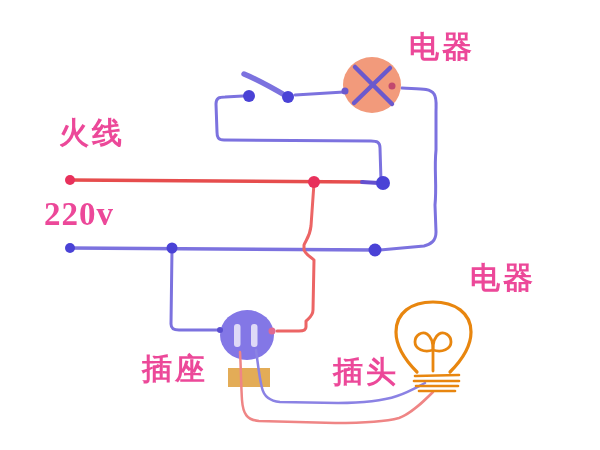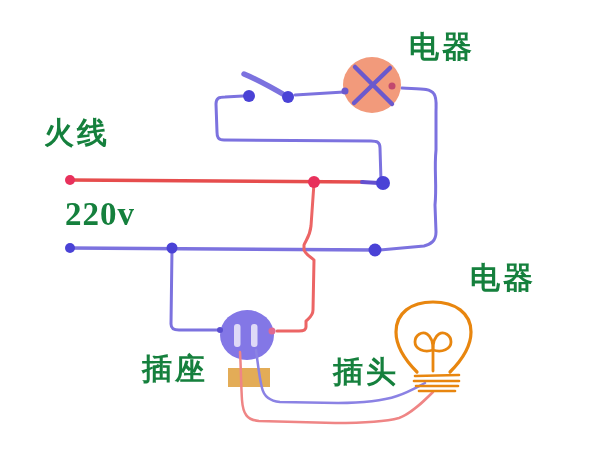--- a/index.html
+++ b/index.html
@@ -8,29 +8,29 @@
     background:#ffffff;
     font-family:"Liberation Serif","DejaVu Serif",serif;
     overflow:hidden;
   }
   .stage{
     position:relative;width:600px;height:450px;background:#ffffff;
   }
   .stage svg{position:absolute;left:0;top:0;}
   .lbl{
     position:absolute;
-    color:#15803d;
+    color:#ec4899;
     font-weight:bold;
     font-size:30px;
     letter-spacing:3px;
     line-height:1.1;
     white-space:nowrap;
     font-family:"Liberation Serif","DejaVu Serif",serif;
   }
-  .lbl-voltage{font-size:33px;letter-spacing:1px;margin-left:21px;}
+  .lbl-voltage{font-size:33px;letter-spacing:1px;}
 </style>
 </head>
 <body>
 
 <div class="stage">
 
   <svg width="600" height="450" viewBox="0 0 600 450">
 
     <g fill="none" stroke-linecap="round" stroke-linejoin="round" stroke-width="3" stroke="#7c72df">
 
@@ -101,20 +101,20 @@
       <circle cx="314" cy="182" r="6" fill="#e8315c"></circle>
       <circle cx="383" cy="183" r="7" fill="#4a42d6"></circle>
       <circle cx="70" cy="248" r="5" fill="#4a42d6"></circle>
       <circle cx="172" cy="248" r="5.5" fill="#4a42d6"></circle>
       <circle cx="375" cy="250" r="6.5" fill="#4a42d6"></circle>
       <circle cx="249" cy="96" r="6" fill="#4a42d6"></circle>
       <circle cx="288" cy="97" r="6" fill="#4a42d6"></circle>
     </g>
   </svg>
 
-  <div class="lbl" style="left:44px;top:116px;">火线</div>
+  <div class="lbl" style="left:59px;top:116px;">火线</div>
   <div class="lbl lbl-voltage" style="left:44px;top:196px;">220v</div>
   <div class="lbl" style="left:409px;top:30px;">电器</div>
   <div class="lbl" style="left:470px;top:261px;">电器</div>
   <div class="lbl" style="left:142px;top:352px;font-family:Liberation Serif, serif;">插座</div>
   <div class="lbl" style="left:285px;top:355px;margin-left:48px;">插头</div>
 
 </div>
 
 </body></html>

